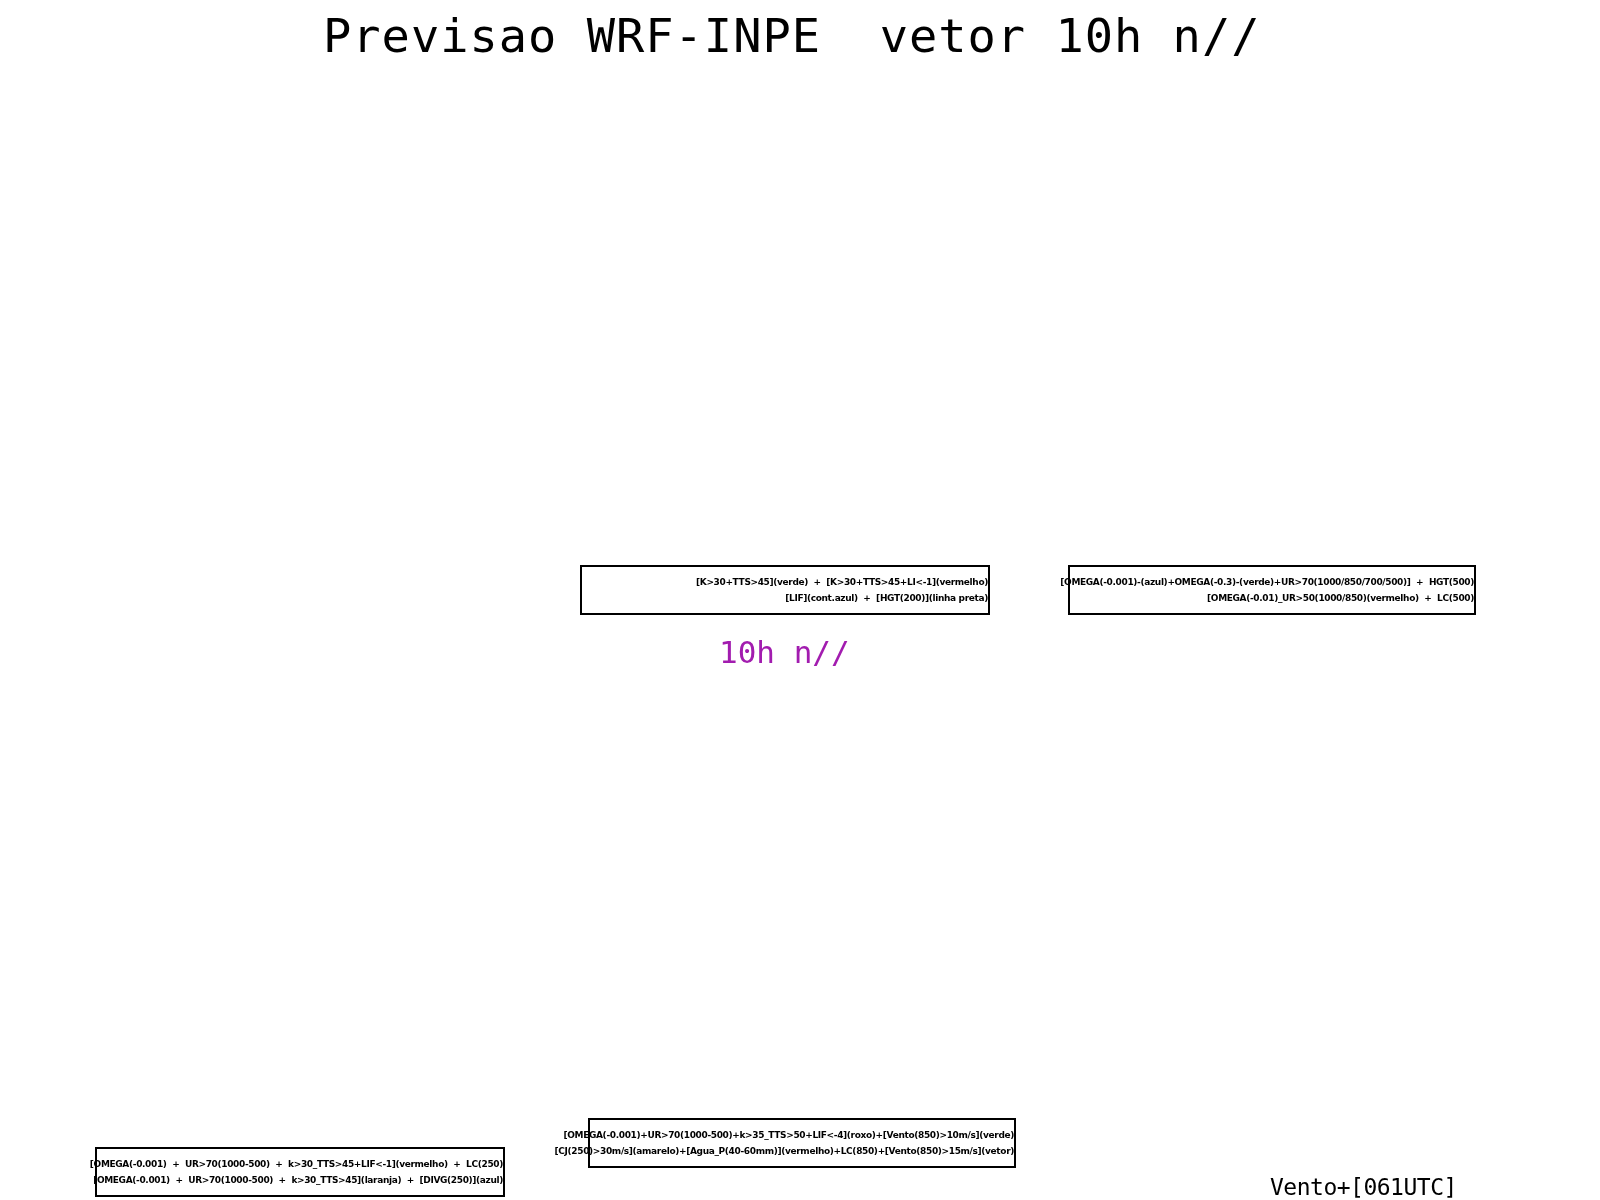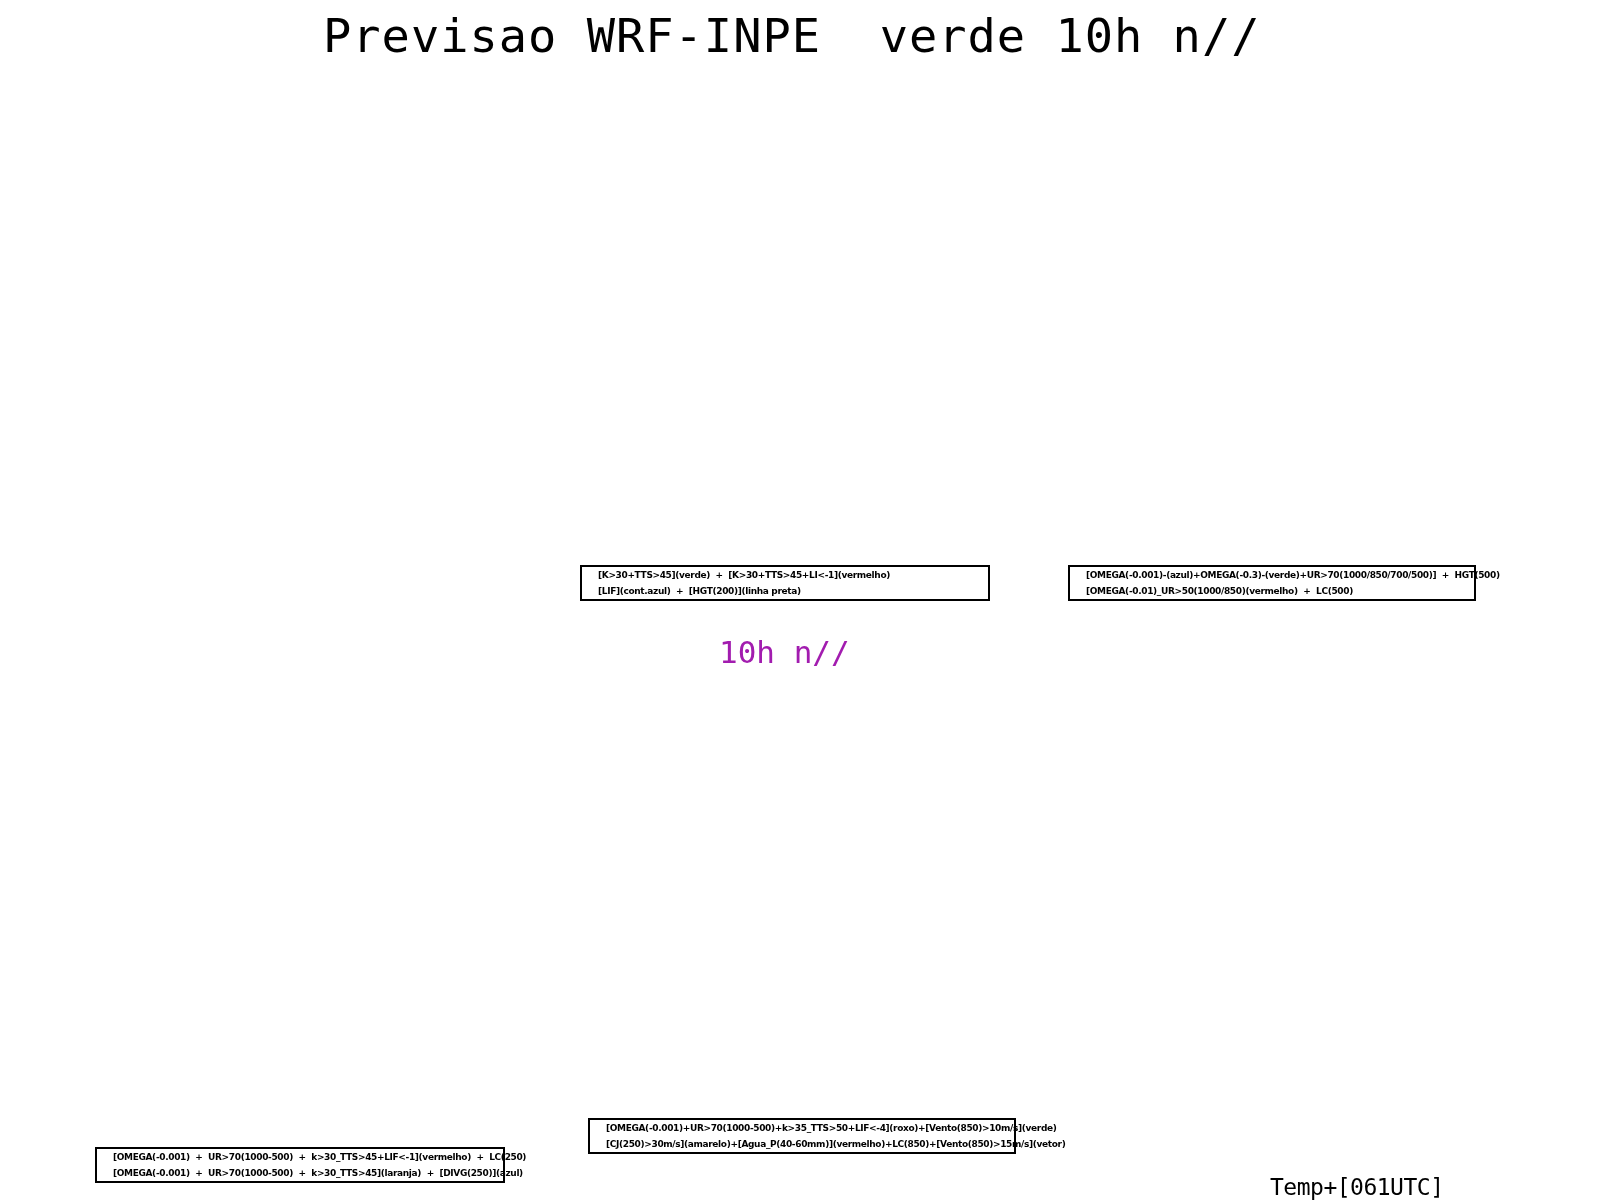--- a/index.html
+++ b/index.html
@@ -22,28 +22,28 @@
     margin: 0;
     font-family: "DejaVu Sans Mono", monospace;
     font-size: 47px;
     font-weight: 400;
     letter-spacing: 1px;
     white-space: pre;
     color: #000000;
   }
   .legend-box {
     position: absolute;
-    height: 36px;
+    height: 50px;
     box-sizing: border-box;
     border: 2px solid #000000;
     background: #ffffff;
     display: flex;
     flex-direction: column;
     justify-content: center;
-    align-items: flex-start;
+    align-items: flex-end;
     overflow: visible;
     padding-left: 16px;
   }
   .legend-line {
     font-family: "DejaVu Sans", sans-serif;
     font-weight: bold;
     font-size: 9px;
     line-height: 16px;
     letter-spacing: -0.35px;
     white-space: pre;
@@ -75,21 +75,21 @@
     letter-spacing: -0.5px;
     white-space: pre;
     color: #000000;
   }
 </style>
 </head>
 <body>
 
 <div class="canvas">
 
-  <h1 class="title">Previsao WRF-INPE  verde 10h n//</h1>
+  <h1 class="title">Previsao WRF-INPE  vetor 10h n//</h1>
 
 
   <div class="legend-box pos-tc">
     <div class="legend-line">[K&gt;30+TTS&gt;45](verde)  +  [K&gt;30+TTS&gt;45+LI&lt;-1](vermelho)</div>
     <div class="legend-line">[LIF](cont.azul)  +  [HGT(200)](linha preta)</div>
   </div>
 
   <div class="legend-box pos-tr">
     <div class="legend-line">[OMEGA(-0.001)-(azul)+OMEGA(-0.3)-(verde)+UR&gt;70(1000/850/700/500)]  +  HGT(500)</div>
     <div class="legend-line">[OMEGA(-0.01)_UR&gt;50(1000/850)(vermelho)  +  LC(500)</div>
@@ -101,15 +101,15 @@
     <div class="legend-line">[OMEGA(-0.001)  +  UR&gt;70(1000-500)  +  k&gt;30_TTS&gt;45+LIF&lt;-1](vermelho)  +  LC(250)</div>
     <div class="legend-line">[OMEGA(-0.001)  +  UR&gt;70(1000-500)  +  k&gt;30_TTS&gt;45](laranja)  +  [DIVG(250)](azul)</div>
   </div>
 
   <div class="legend-box pos-bc">
     <div class="legend-line">[OMEGA(-0.001)+UR&gt;70(1000-500)+k&gt;35_TTS&gt;50+LIF&lt;-4](roxo)+[Vento(850)&gt;10m/s](verde)</div>
     <div class="legend-line">[CJ(250)&gt;30m/s](amarelo)+[Agua_P(40-60mm)](vermelho)+LC(850)+[Vento(850)&gt;15m/s](vetor)</div>
   </div>
 
 
-  <div class="footer-label">Temp+[061UTC]</div>
+  <div class="footer-label">Vento+[061UTC]</div>
 
 </div>
 
 </body></html>

